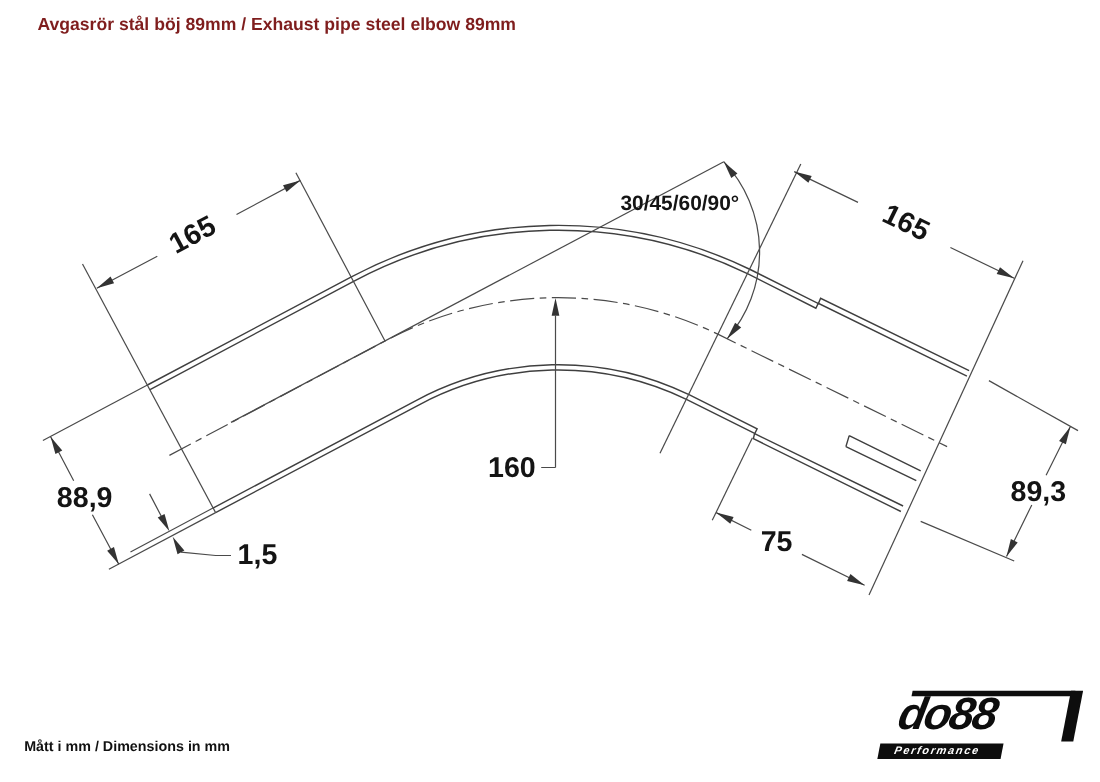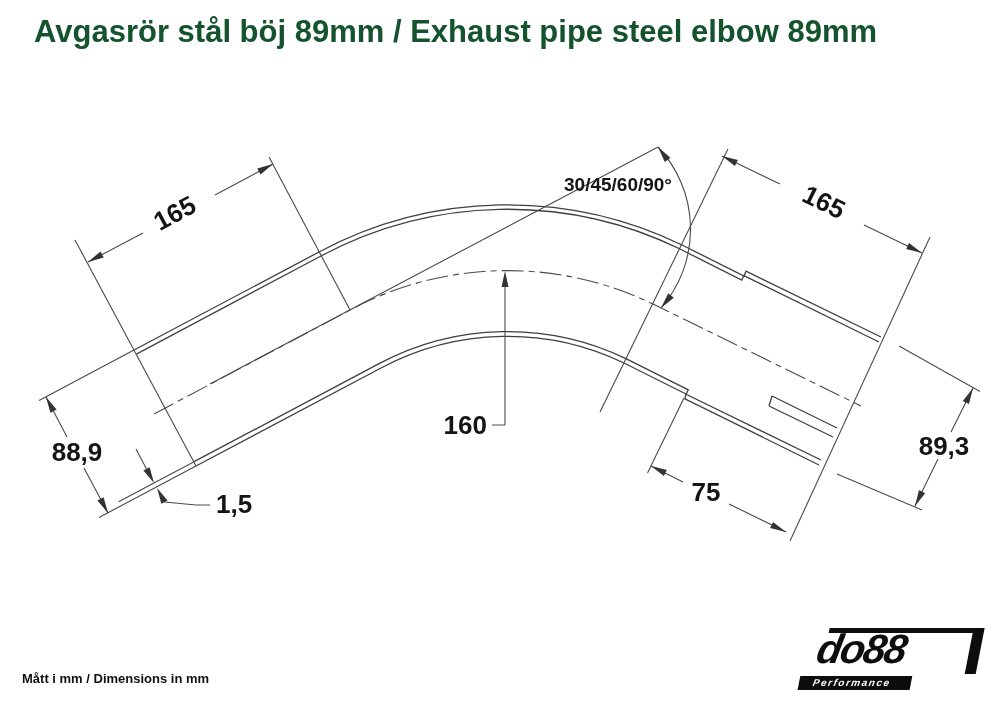--- a/index.html
+++ b/index.html
@@ -1,18 +1,18 @@
 <!DOCTYPE html>
 <html><head>
 <meta charset="utf-8">
 <style>
   html,body{margin:0;padding:0;background:#ffffff;}
   .page{position:relative;width:1000px;height:711px;background:#fff;overflow:hidden;
         font-family:"Liberation Sans",sans-serif;}
-  .title{position:absolute;left:34px;top:14px;font-size:31px;font-weight:bold;color:#14532d;
+  .title{position:absolute;left:34px;top:14px;font-size:16px;font-weight:bold;color:#7f1d1d;
          letter-spacing:0;white-space:nowrap;}
   .note{position:absolute;left:22px;top:671px;font-size:13px;font-weight:bold;color:#111;}
   svg{position:absolute;left:0;top:0;}
   svg text{font-family:"Liberation Sans",sans-serif;font-weight:bold;fill:#141414;}
   .dim-txt{font-size:26px;}
   .angle-txt{font-size:19px;}
   
   .logo{position:absolute;left:806px;top:624px;width:178px;height:66px;}
   .logo-skew{position:absolute;left:0;top:0;width:100%;height:100%;transform:skewX(-11deg);}
   .logo-topbar{position:absolute;left:18px;top:4px;width:148px;height:5px;background:#0d0d0d;}

